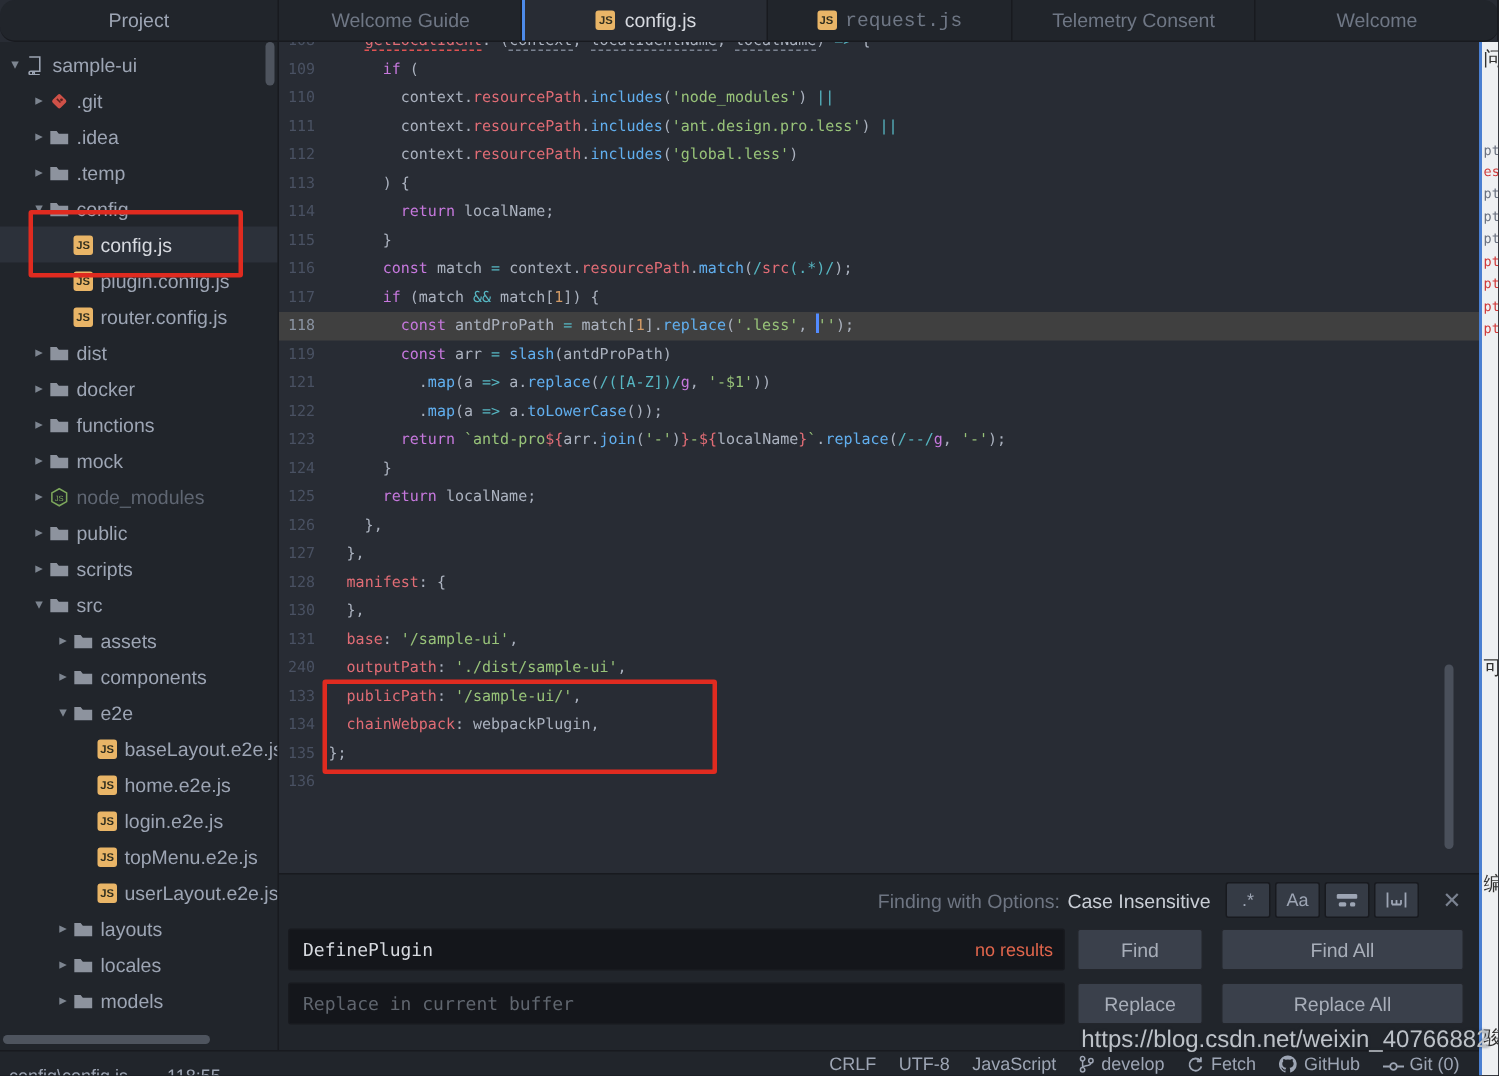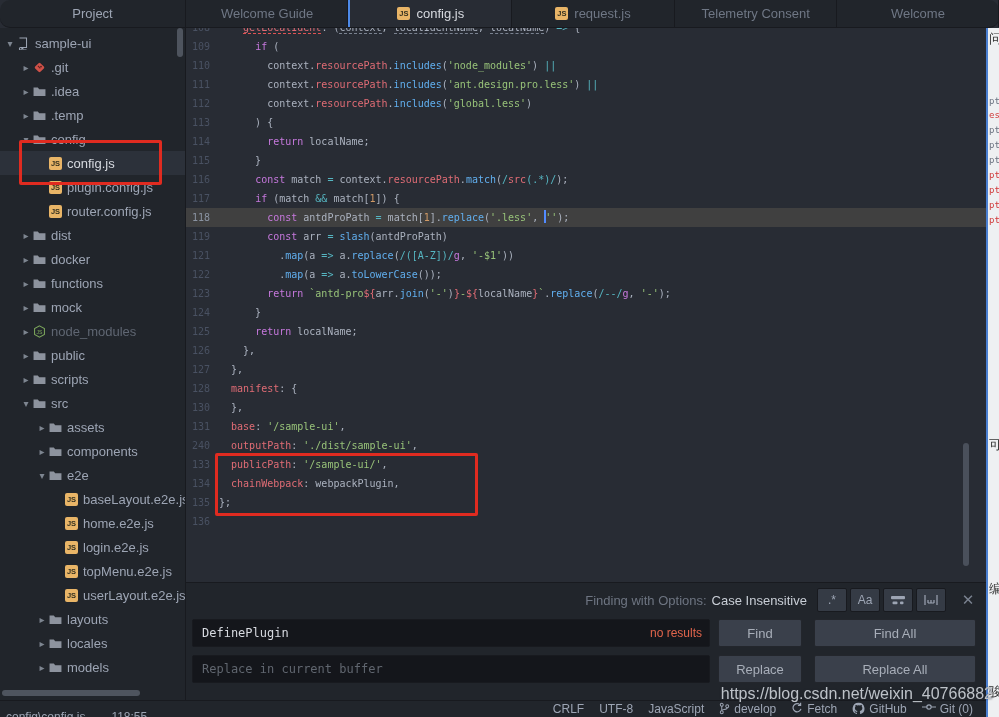--- a/index.html
+++ b/index.html
@@ -67,21 +67,21 @@
   .fbtn{position:absolute;top:0;height:28px;background:#3a404b;border:1px solid #23262c;border-radius:2px;
        color:#a8aeb9;font-size:13px;font-family:"Liberation Sans",sans-serif;}
   .fbtn.b1{left:532px;width:84px;}
   .fbtn.b2{left:628px;width:162px;}
   
   .statusbar{position:absolute;left:0;top:700px;width:999px;height:17px;background:#21252b;
        border-top:1px solid #181a1f;box-sizing:border-box;display:flex;align-items:center;
        font-size:12px;color:#9da5b4;}
   .sb-left{margin-left:6px;display:flex;gap:26px;margin-top:15px;}
   .sb-right{margin-left:auto;margin-right:26px;display:flex;gap:15px;align-items:center;}
-  .sitem{display:inline-flex;align-items:flex-start;gap:4px;}
+  .sitem{display:inline-flex;align-items:flex-end;gap:4px;}
   
   .sliver{position:absolute;left:986px;top:28px;width:13px;height:689px;background:#eef0f2;
        border-left:2px solid #4a7fd1;box-sizing:border-box;overflow:hidden;}
   .frag{position:absolute;left:1px;white-space:nowrap;}
   .frag.zh{font-size:13px;color:#333;}
   .frag.en{font:9px "DejaVu Sans Mono",monospace;color:#6b7280;}
   .frag.red{color:#d03a3a;}
   
   .anno{position:absolute;border:3px solid #e02b20;border-radius:2px;z-index:40;}
   .anno1{left:19px;top:140px;width:137px;height:39px;}
@@ -101,21 +101,21 @@
     <div id="tabs" class="tabs">
         <div class="tab">
           <span class="tlabel" style="color: inherit;">Welcome Guide</span>
         </div>
         <div class="tab active">
           <span class="jsbadge">JS</span>
           <span class="tlabel" style="color: inherit;">config.js</span>
         </div>
         <div class="tab">
           <span class="jsbadge">JS</span>
-          <span class="tlabel" style="color: inherit;">request.js</span>
+          <span class="tlabel" style="color: inherit; font-family: Liberation Mono, monospace;">request.js</span>
         </div>
         <div class="tab">
           <span class="tlabel" style="color: inherit;">Telemetry Consent</span>
         </div>
         <div class="tab">
           <span class="tlabel" style="color: inherit;">Welcome</span>
         </div>
       </div>
   </div>
 

